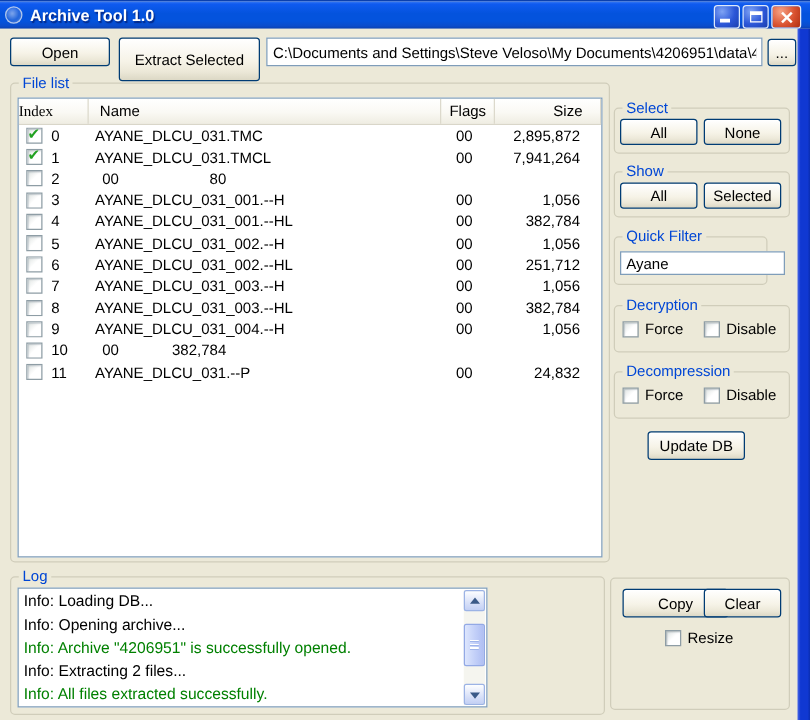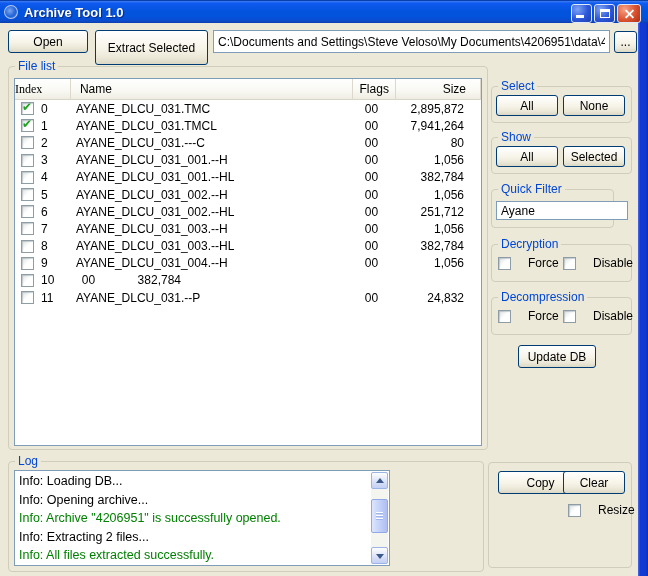--- a/index.html
+++ b/index.html
@@ -123,21 +123,21 @@
     position:absolute; left:0; top:27px; width:17px; height:34px;
     background:linear-gradient(90deg,#dde6fd,#c2cff8 55%,#afbef3);
     border:1px solid #93a9e5; border-radius:2px;
   }
   .sb-grip {
     position:absolute; left:4px; top:50%; margin-top:-4px; width:7px; height:8px;
     background:repeating-linear-gradient(180deg,#ffffff 0 1px,#9fb4ea 1px 2px,transparent 2px 3px);
   }
 
   
-  .chk-row { display:flex; align-items:center; gap:17px; font-size:12px; }
+  .chk-row { display:flex; align-items:center; gap:5px; font-size:12px; }
 </style>
 </head>
 <body>
 
 <div class="abs titlebar">
   <span class="app-icon"></span>
   <span class="title-text">Archive Tool 1.0</span>
   <div class="winbtns">
     <div class="winbtn min">
         <span class="glyph-min"></span>
@@ -186,21 +186,20 @@
           </span>
           <span class="cell c-name">AYANE_DLCU_031.TMCL</span>
           <span class="cell c-flags">00</span>
           <span class="cell c-size">7,941,264</span>
         </div>
         <div class="lrow">
           <span class="cell c-index">
             <span class="cb"></span>
             <span class="idx">2</span>
           </span>
-          <span class="cell c-name">AYANE_DLCU_031.---C</span>
           <span class="cell c-flags">00</span>
           <span class="cell c-size">80</span>
         </div>
         <div class="lrow">
           <span class="cell c-index">
             <span class="cb"></span>
             <span class="idx">3</span>
           </span>
           <span class="cell c-name">AYANE_DLCU_031_001.--H</span>
           <span class="cell c-flags">00</span>
@@ -343,21 +342,21 @@
         </div>
       <div class="sb-btn sb-down">
           <span class="arrow down"></span>
         </div>
     </div>
   </div>
 
   <div class="abs groupbox" style="left:488px; top:439px; width:144px; height:106px;">
     <button class="abs xp-btn" style="left:9px; top:8px; width:85px; height:23px;">Copy</button>
     <button class="abs xp-btn" style="left:74px; top:8px; width:62px; height:23px;">Clear</button>
-    <div class="abs chk-row" style="left:43px; top:40px;margin-left:36px;">
+    <div class="abs chk-row" style="left:43px; top:40px;">
       <span class="cb"></span>
       <span>Resize</span>
     </div>
   </div>
 
 </div>
 
 <div class="abs right-strip"></div>
 
 </body></html>

